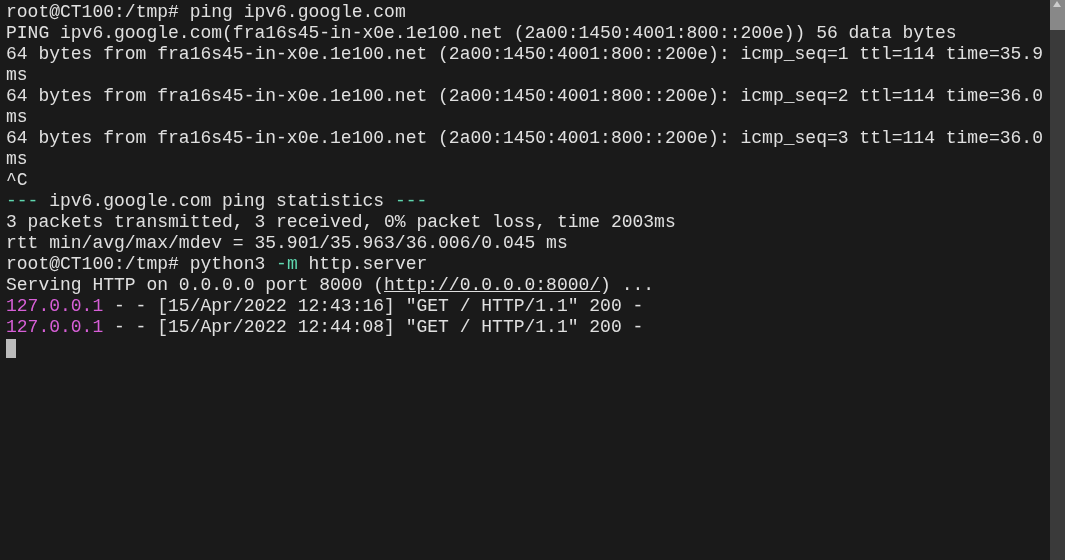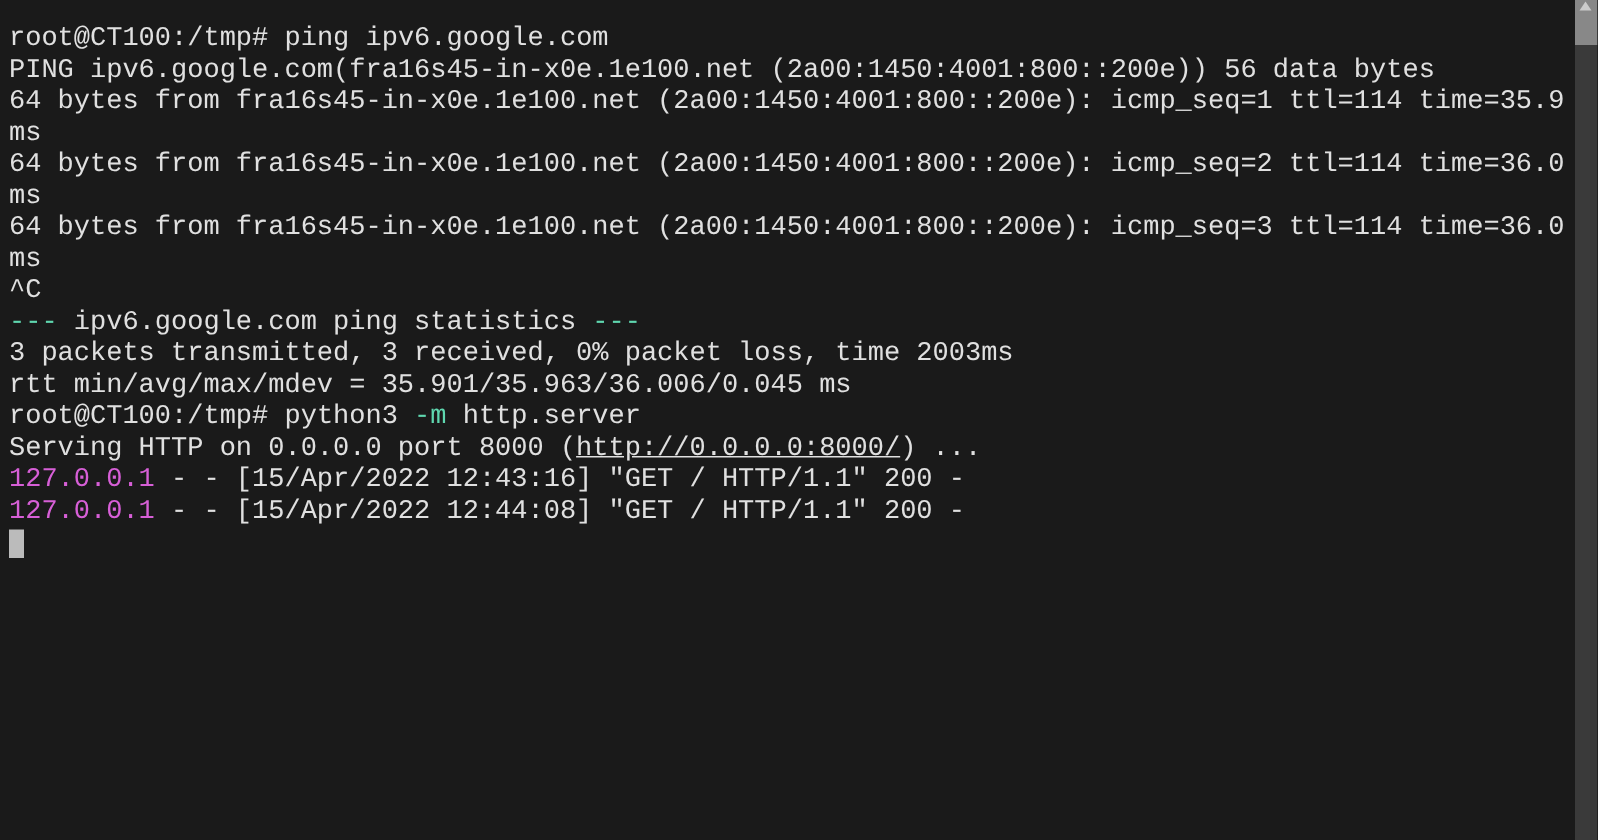--- a/index.html
+++ b/index.html
@@ -8,21 +8,21 @@
     background: #1a1a1a;
     font-family: "Consolas", "Courier New", monospace;
     font-size: 18px;
     line-height: 21px;
     color: #e0e0e0;
     position: relative;
   }
   .terminal {
     width: 1050px;
     height: 460px;
-    padding: 16px 6px;
+    padding: 2px 6px;
     white-space: pre-wrap;
     word-break: break-all;
     overflow: hidden;
   }
   .scrollbar {
     position: absolute;
     right: 0;
     top: 0;
     width: 15px;
     height: 560px;

